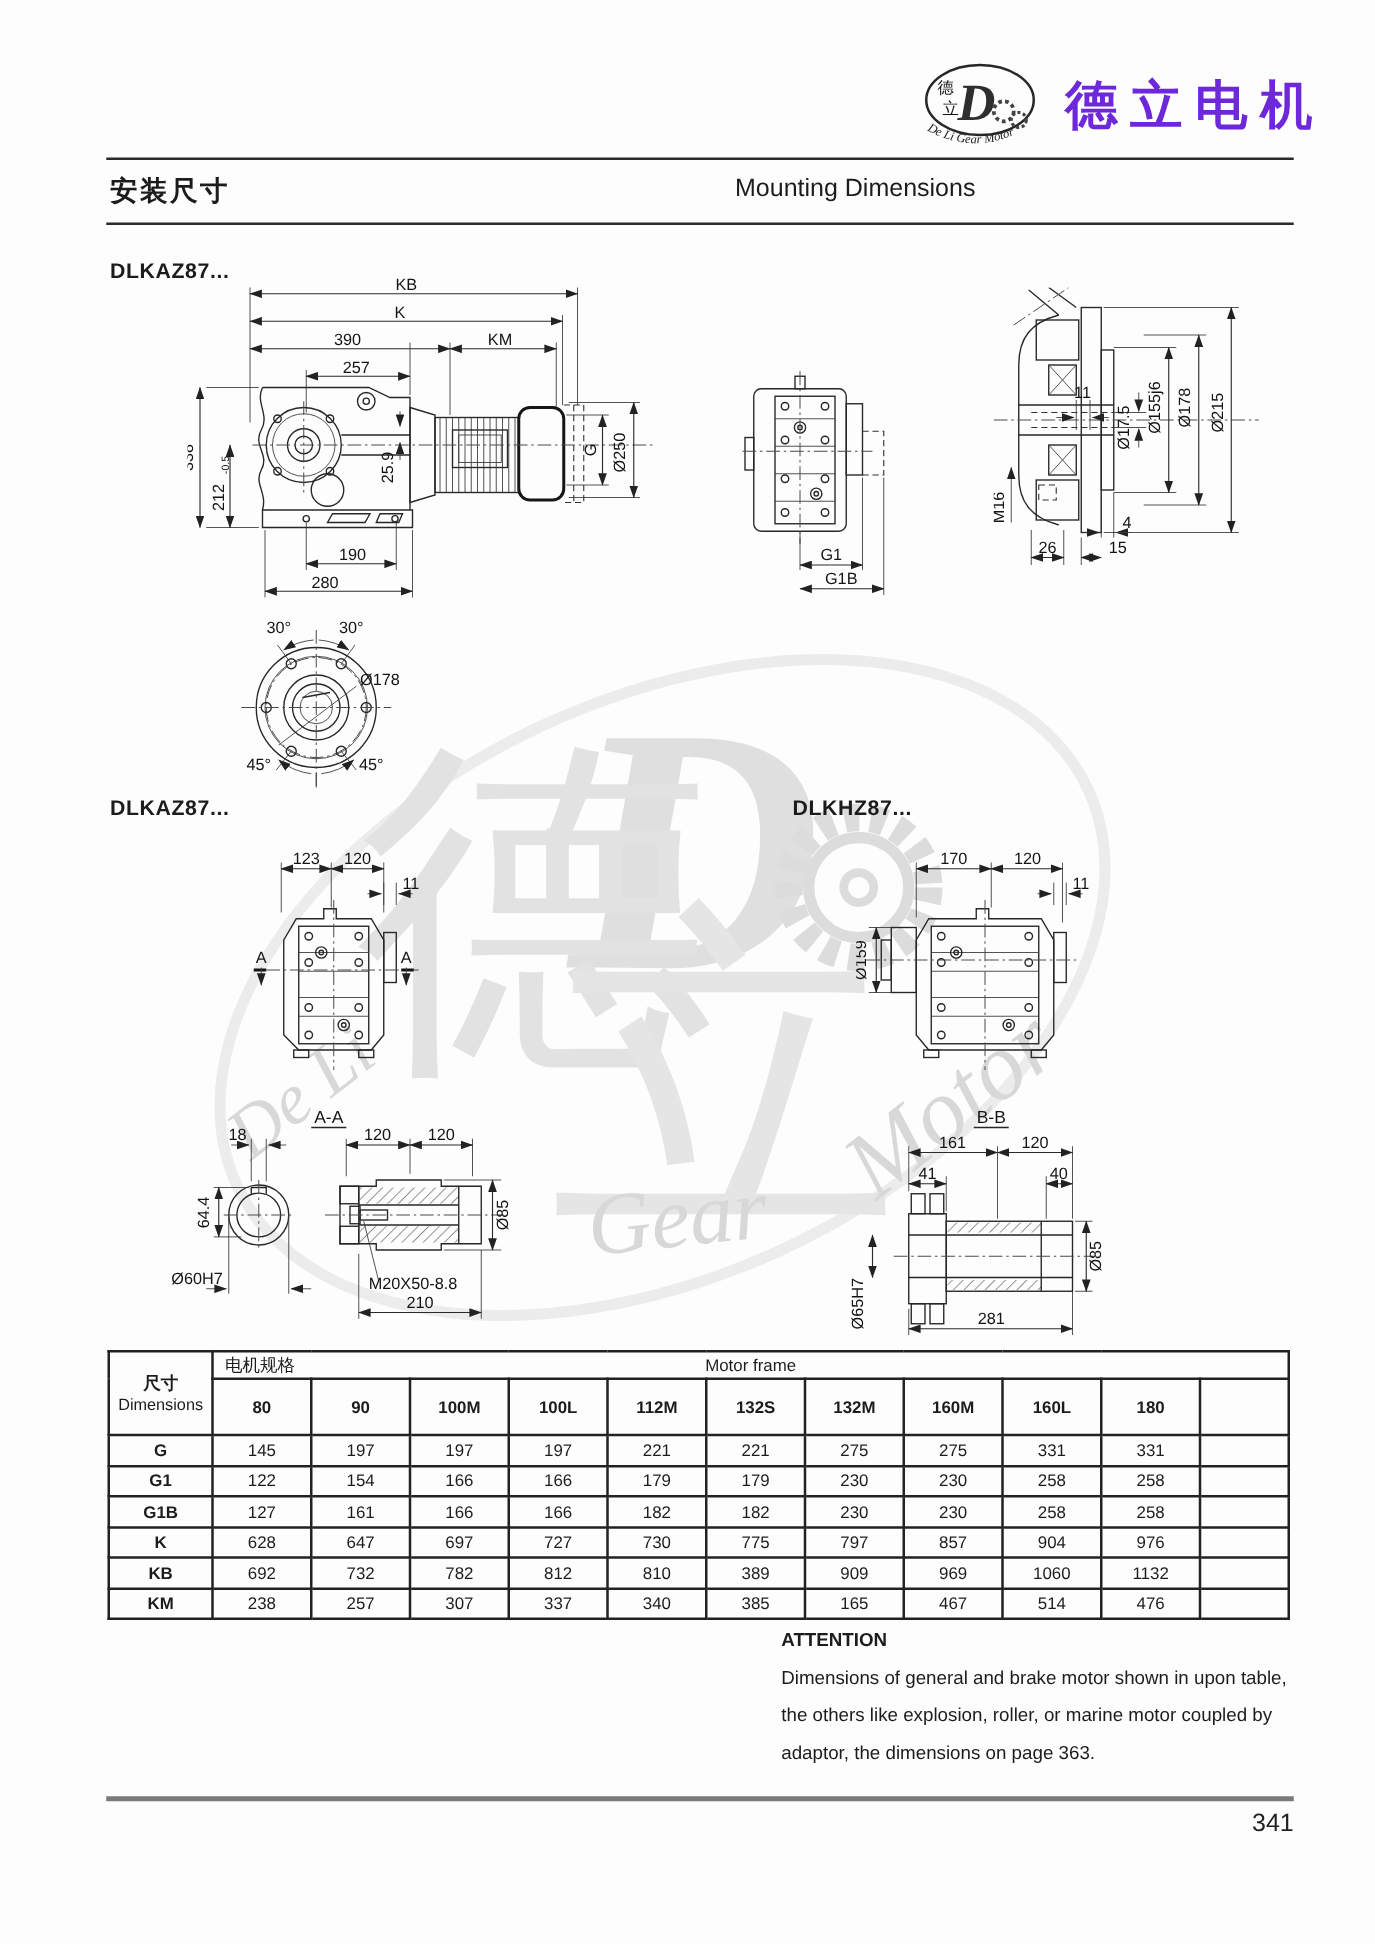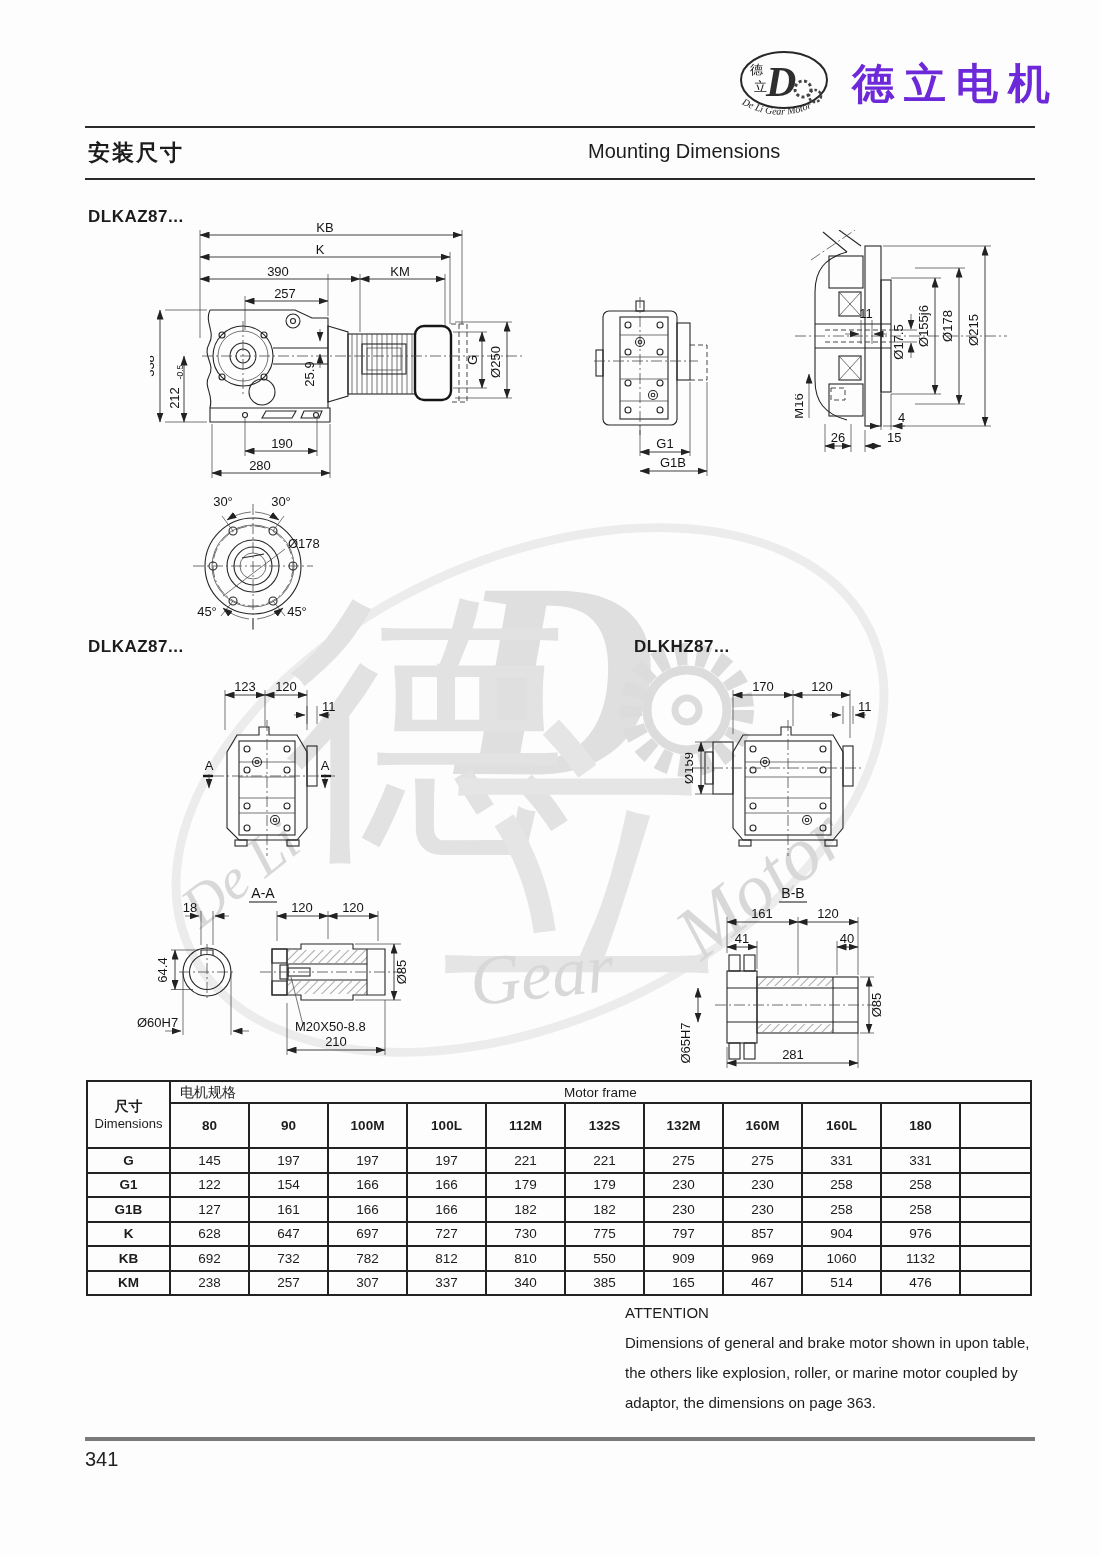--- a/index.html
+++ b/index.html
@@ -36,23 +36,23 @@
   .corner-zh{font-size:14px;font-weight:700}
   .corner-en{font-size:13px;font-weight:400}
   .group-th{position:relative;font-weight:400;font-size:14px}
   .group-left{position:absolute;left:9px;top:2px;font-size:14px}
   .col-th{font-weight:700}
   .rowlabel{font-weight:700}
   
   .notes{position:absolute;top:1298px;font-size:15px}
   .notes .note-title{line-height:30px}
   .notes .note-line{line-height:30px}
-  .notes-en .note-title{font-weight:400}
+  .notes-en .note-title{font-weight:700}
   .foot-rule{position:absolute;left:85px;top:1437px;width:950px;height:4px;background:#7a7a7a}
-  .pageno{position:absolute;left:85px;top:1448px;width:950px;text-align:left;font-size:20px;color:#222}
+  .pageno{position:absolute;left:85px;top:1448px;width:950px;text-align:right;font-size:20px;color:#222}
 </style>
 </head>
 <body>
 
 <div class="page">
 
   <svg width="0" height="0" style="position:absolute" aria-hidden="true">
     <defs>
       <marker id="ar" viewBox="0 0 10 7" refX="9.5" refY="3.5" markerWidth="10" markerHeight="7" markerUnits="userSpaceOnUse" orient="auto-start-reverse">
           <path d="M0,0 L10,3.5 L0,7 z" fill="#222"></path>
@@ -584,21 +584,21 @@
           <td>976</td>
           <td></td>
         </tr>
         <tr>
           <td class="rowlabel">KB</td>
           <td>692</td>
           <td>732</td>
           <td>782</td>
           <td>812</td>
           <td>810</td>
-          <td>550</td>
+          <td>389</td>
           <td>909</td>
           <td>969</td>
           <td>1060</td>
           <td>1132</td>
           <td></td>
         </tr>
         <tr>
           <td class="rowlabel">KM</td>
           <td>238</td>
           <td>257</td>

